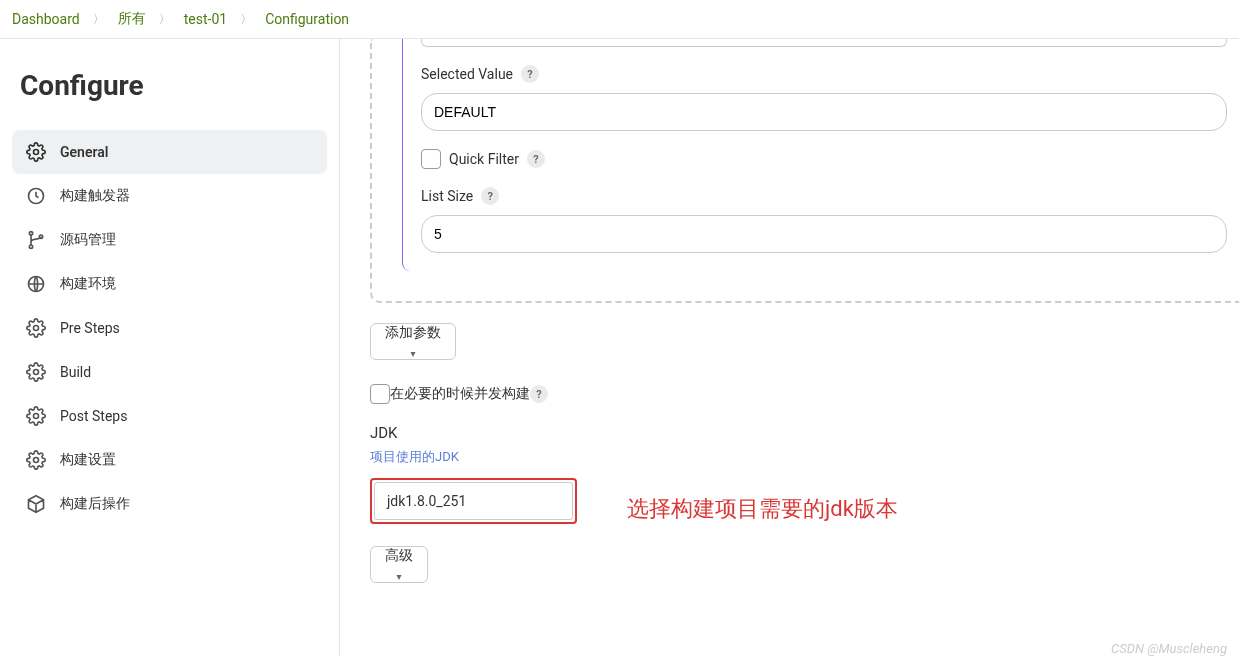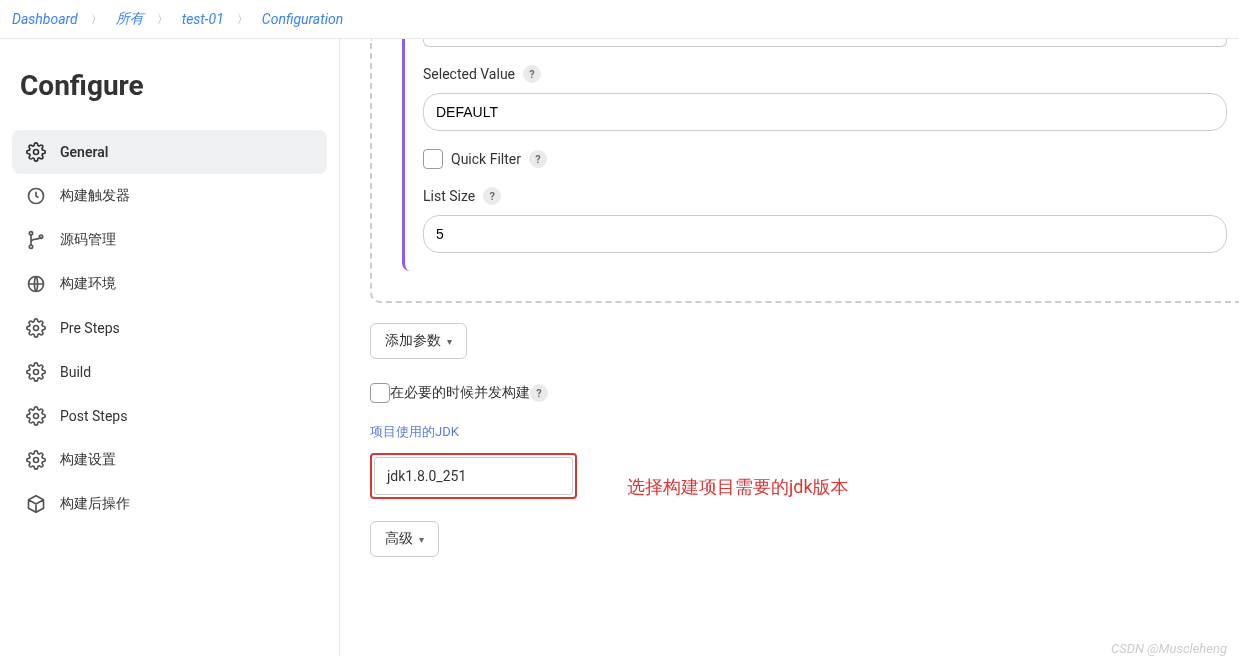--- a/index.html
+++ b/index.html
@@ -1,43 +1,43 @@
 <!DOCTYPE html>
 <html><head>
 <meta charset="utf-8">
 <style>
 * { box-sizing: border-box; margin: 0; padding: 0; }
 body { font-family: -apple-system, BlinkMacSystemFont, "Segoe UI", Roboto, sans-serif; font-size: 14px; color: #333; background: #fff; width: 1239px; }
 .breadcrumb { display: flex; align-items: center; padding: 10px 8px; border-bottom: 1px solid #e5e5e5; gap: 4px; }
-.breadcrumb a { color: #3b82f6; text-decoration: none; padding: 0 4px; font-style: italic; }
+.breadcrumb a { color: #4d7c0f; text-decoration: none; padding: 0 4px; }
 .breadcrumb .sep { color: #999; font-size: 12px; padding: 0 5px; }
 .layout { display: flex; }
 .sidebar { width: 340px; padding: 20px 12px; border-right: 1px solid #e5e5e5; min-height: 620px; }
 .sidebar h1 { font-size: 28px; font-weight: 700; margin: 10px 8px 28px; }
 .nav-item { display: flex; align-items: center; gap: 14px; padding: 12px 14px; border-radius: 8px; cursor: pointer; color: #333; }
 .nav-item.active { background: #eef0f2; font-weight: 600; }
 .nav-item .icon { width: 20px; height: 20px; display: flex; align-items: center; justify-content: center; color: #555; }
 .nav-item.active .icon { color: #333; }
 .main { flex: 1; padding: 0; position: relative; }
 .dashed-box { border: 2px dashed #ccc; border-top: none; border-right: none; border-radius: 0 0 0 10px; margin: 0 0 20px 30px; padding: 0 0 30px 30px; }
-.nested-box { border-left: 3px solid #8b5cf6; border-radius: 0 0 0 8px; padding: 0 12px 18px 18px; margin-left: 0; }
+.nested-box { border-left: 1px solid #8b5cf6; border-radius: 0 0 0 8px; padding: 0 12px 18px 18px; margin-left: 0; }
 .form-row { margin-top: 18px; }
 .form-label { display: flex; align-items: center; gap: 8px; font-size: 14px; color: #333; margin-bottom: 10px; }
 .help { display: inline-flex; align-items: center; justify-content: center; width: 18px; height: 18px; border-radius: 50%; background: #eaeaea; color: #666; font-size: 11px; font-weight: 600; cursor: pointer; }
 .input-text { width: 100%; padding: 10px 12px; border: 1px solid #ccc; border-radius: 16px; font-size: 14px; background: #fff; }
 .checkbox { width: 20px; height: 20px; border: 1.5px solid #999; border-radius: 4px; display: inline-block; cursor: pointer; flex-shrink: 0; }
-.btn { display: inline-flex; align-items: center; gap: 6px; padding: 8px 14px; border: 1px solid #ccc; border-radius: 6px; background: #fff; cursor: pointer; font-size: 14px; color: #333; }
+.btn { display: inline-flex; align-items: center; gap: 6px; padding: 0 14px; border: 1px solid #ccc; border-radius: 6px; background: #fff; cursor: pointer; font-size: 14px; color: #333; flex-direction: column; }
 .btn .chev { font-size: 10px; color: #666; }
 .section { margin: 20px 0 0 30px; }
 .section-label { font-size: 15px; color: #333; margin-bottom: 6px; }
 .section-sub { font-size: 13px; color: #5b7fd7; margin-bottom: 12px; }
 .jdk-select-wrap { display: flex; align-items: flex-end; gap: 50px; }
 .jdk-select { width: 207px; border: 2.5px solid #d93636; border-radius: 4px; padding: 2px; }
 .jdk-select-inner { border: 1px solid #ccc; border-radius: 3px; padding: 10px 12px; font-size: 14px; background: #fff; cursor: pointer; }
-.annotation { color: #d93636; font-size: 18px; }
+.annotation { color: #d93636; font-size: 22px; }
 .concurrent-row { display: flex; align-items: center; gap: 0; margin: 24px 0 0 30px; }
 .add-param-wrap { margin: 14px 0 0 30px; }
 .advanced-wrap { margin: 22px 0 0 30px; }
 .watermark { position: absolute; right: 12px; bottom: 3px; color: #ccc; font-size: 13px; font-style: italic; }
 svg { display: block; }
 </style>
 </head>
 <body>
 
 <div class="breadcrumb">
@@ -184,20 +184,21 @@
       </button>
     </div>
 
     <div class="concurrent-row">
       <span class="checkbox"></span>
       <span>在必要的时候并发构建</span>
       <span class="help">?</span>
     </div>
 
     <div class="section">
+      <div class="section-label">JDK</div>
       <div class="section-sub">项目使用的JDK</div>
       <div class="jdk-select-wrap">
         <div class="jdk-select">
           <div class="jdk-select-inner">jdk1.8.0_251</div>
         </div>
         <div class="annotation">选择构建项目需要的jdk版本</div>
       </div>
     </div>
 
     <div class="advanced-wrap">

